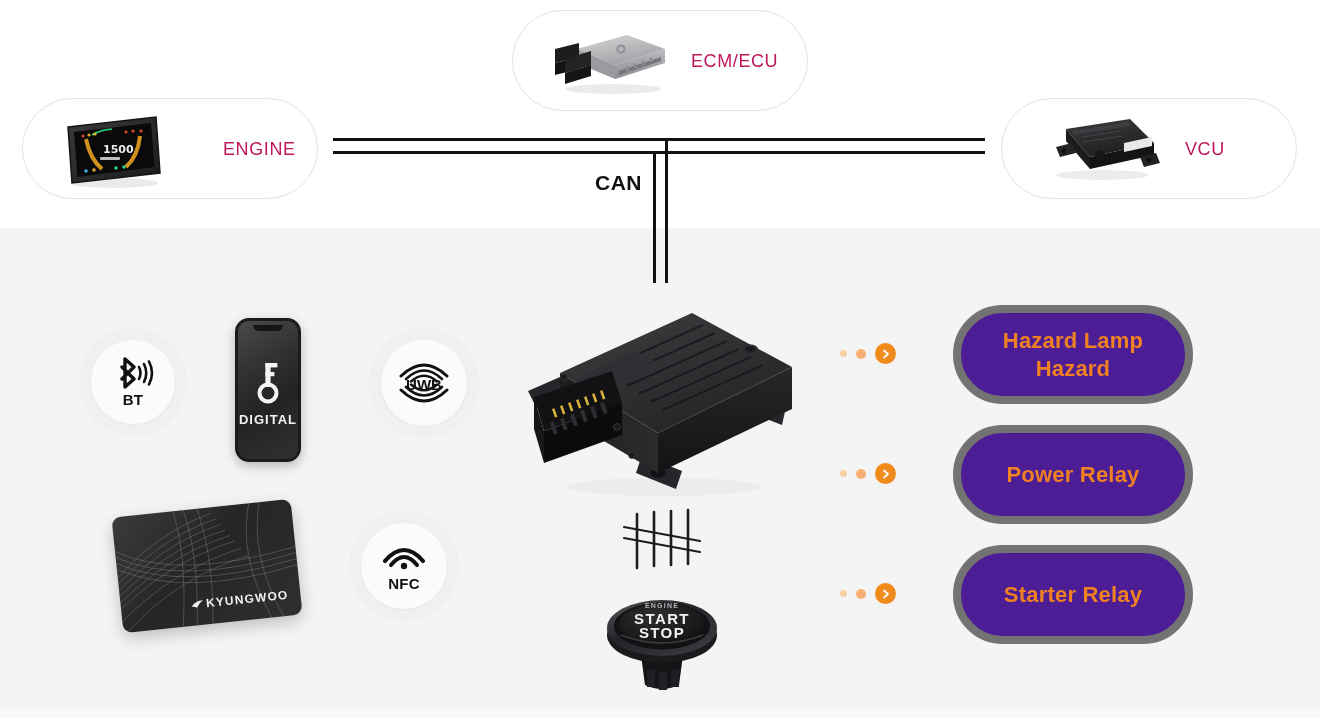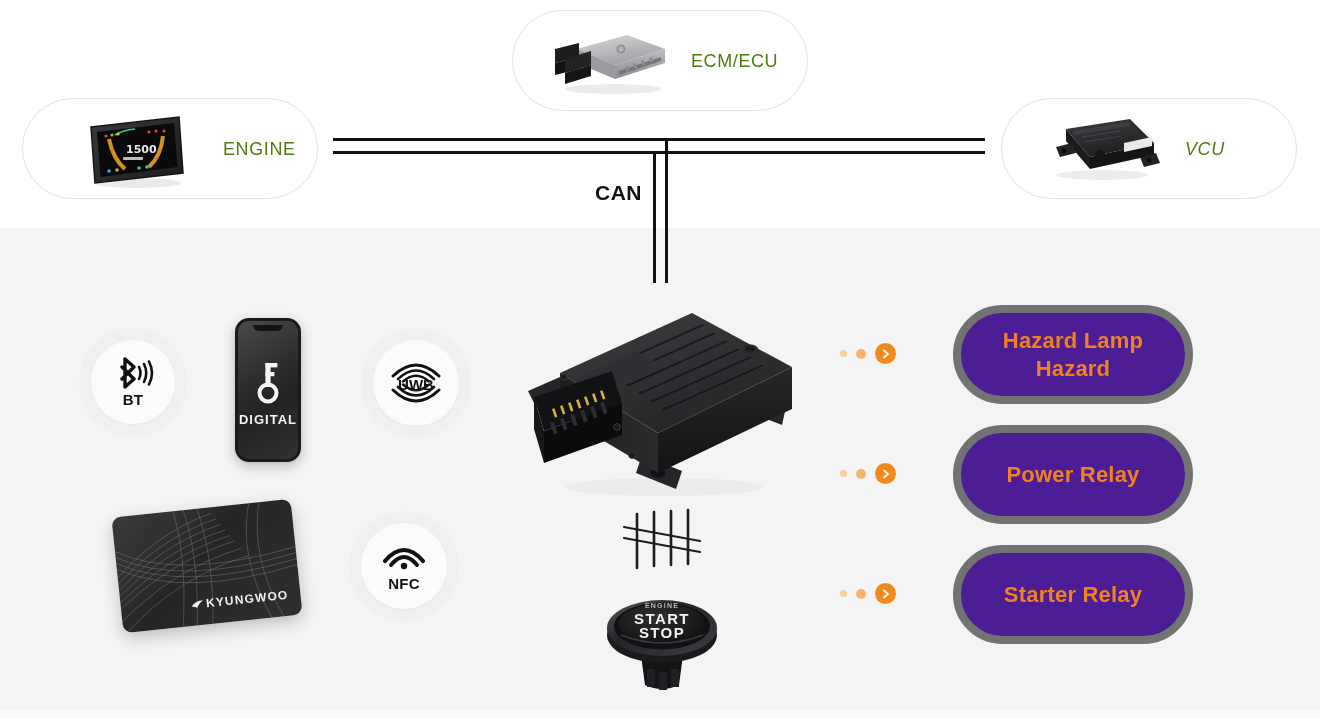--- a/index.html
+++ b/index.html
@@ -20,21 +20,21 @@
   
   .pill{
     position:absolute;
     border:1px solid #e3e3e3;
     border-radius:999px;
     background:#ffffff;
     display:flex;align-items:center;
     box-sizing:border-box;
   }
   .pill-label{
-    font-size:18px;color:#4d7c0f;letter-spacing:.6px;
+    font-size:18px;color:#be185d;letter-spacing:.6px;
     font-family:"Liberation Sans", sans-serif;
   }
 
   
   .bus{position:absolute;background:#111;}
   .can-text{
     position:absolute;font-size:21px;font-weight:bold;color:#111;
     letter-spacing:.5px;
   }
 
@@ -117,24 +117,24 @@
 <div class="stage">
 
   <div class="band-top"></div>
   <div class="band-main"></div>
   <div class="band-bottom"></div>
 
   <div class="bus" style="left:333px;top:138px;width:652px;height:3px;"></div>
   <div class="bus" style="left:333px;top:151px;width:652px;height:3px;"></div>
   <div class="bus" style="left:653px;top:151px;width:3px;height:132px;"></div>
   <div class="bus" style="left:665px;top:138px;width:3px;height:145px;"></div>
-  <div class="can-text" style="left:595px;top:181px;">CAN</div>
+  <div class="can-text" style="left:595px;top:171px;">CAN</div>
 
   <div class="pill" style="left:22px;top:98px;width:296px;height:101px;">
-    <div style="position:absolute;left:56px;top:12px;width:110px;height:78px;">
+    <div style="position:absolute;left:33px;top:12px;width:110px;height:78px;">
       <svg viewBox="0 0 110 78" width="110" height="78">
         <defs>
           <linearGradient id="clsBez" x1="0" y1="0" x2="1" y2="1">
             <stop offset="0" stop-color="#3a3a3c"></stop>
               <stop offset="1" stop-color="#1b1b1d"></stop>
           </linearGradient>
         </defs>
         <ellipse cx="58" cy="72" rx="44" ry="5" fill="#d9d9d9" opacity=".55"></ellipse>
         <path d="M12 16 L100 6 L104 62 L16 72 Z" fill="url(#clsBez)" stroke="#141416" stroke-width="1.5" rx="4"></path>
         <path d="M18 21 L95 12 L98.5 56 L21.5 66 Z" fill="#0a0a0c"></path>
@@ -212,21 +212,21 @@
         <circle cx="26" cy="38" r="2.4" fill="#0e0e10"></circle>
         <path d="M102 44 L118 40 L122 50 L106 54 Z" fill="#232326"></path>
         <circle cx="111" cy="47" r="2.4" fill="#0e0e10"></circle>
         <circle cx="62" cy="42" r="5" fill="#17171a"></circle>
         <g stroke="#57575b" stroke-width=".7" opacity=".8">
           <path d="M44 24 L82 18"></path>
             <path d="M46 29 L84 23"></path>
         </g>
       </svg>
     </div>
-    <div class="pill-label" style="position:absolute;left:183px;top:40px;font-style:italic;">VCU</div>
+    <div class="pill-label" style="position:absolute;left:183px;top:40px;">VCU</div>
   </div>
 
   <div class="badge-outer" style="left:79px;top:328px;width:108px;height:108px;justify-content:center;">
     <div class="badge-inner" style="width:84px;height:84px;">
       <span style="line-height:0;">
         <svg viewBox="0 0 44 32" width="44" height="32">
           <path d="M14 2 L14 30 L23 22 L11 10 M11 22 L23 10 L14 2" fill="none" stroke="#111" stroke-width="3.4" stroke-linejoin="round" stroke-linecap="round"></path>
           <path d="M28 10 Q31 16 28 22" fill="none" stroke="#111" stroke-width="2.6" stroke-linecap="round"></path>
           <path d="M33 7 Q37.5 16 33 25" fill="none" stroke="#111" stroke-width="2.6" stroke-linecap="round"></path>
           <path d="M38 4.5 Q44 16 38 27.5" fill="none" stroke="#111" stroke-width="2.6" stroke-linecap="round"></path>
@@ -242,21 +242,21 @@
       <svg viewBox="0 0 30 46" width="30" height="46">
         <circle cx="15" cy="33" r="8.5" fill="none" stroke="#f4f4f4" stroke-width="4"></circle>
         <rect x="12.4" y="3" width="5.2" height="24" fill="#f4f4f4"></rect>
         <rect x="12.4" y="3" width="12" height="4.4" fill="#f4f4f4"></rect>
         <rect x="12.4" y="12" width="9" height="4.2" fill="#f4f4f4"></rect>
       </svg>
     </span>
     <span class="phone-label">DIGITAL</span>
   </div>
 
-  <div class="badge-outer" style="left:361px;top:328px;width:110px;height:110px;justify-content:center;">
+  <div class="badge-outer" style="left:369px;top:328px;width:110px;height:110px;justify-content:center;">
     <div class="badge-inner" style="width:86px;height:86px;">
       <span style="line-height:0;">
         <svg viewBox="0 0 62 58" width="62" height="58">
           <g fill="none" stroke="#111" stroke-linecap="round">
             <path d="M8 22 Q31 0 54 22" stroke-width="3"></path>
             <path d="M13 25 Q31 8 49 25" stroke-width="2.6"></path>
             <path d="M18 27.5 Q31 16 44 27.5" stroke-width="2.4"></path>
             <path d="M8 36 Q31 58 54 36" stroke-width="3"></path>
             <path d="M13 33 Q31 50 49 33" stroke-width="2.6"></path>
             <path d="M18 30.5 Q31 42 44 30.5" stroke-width="2.4"></path>

